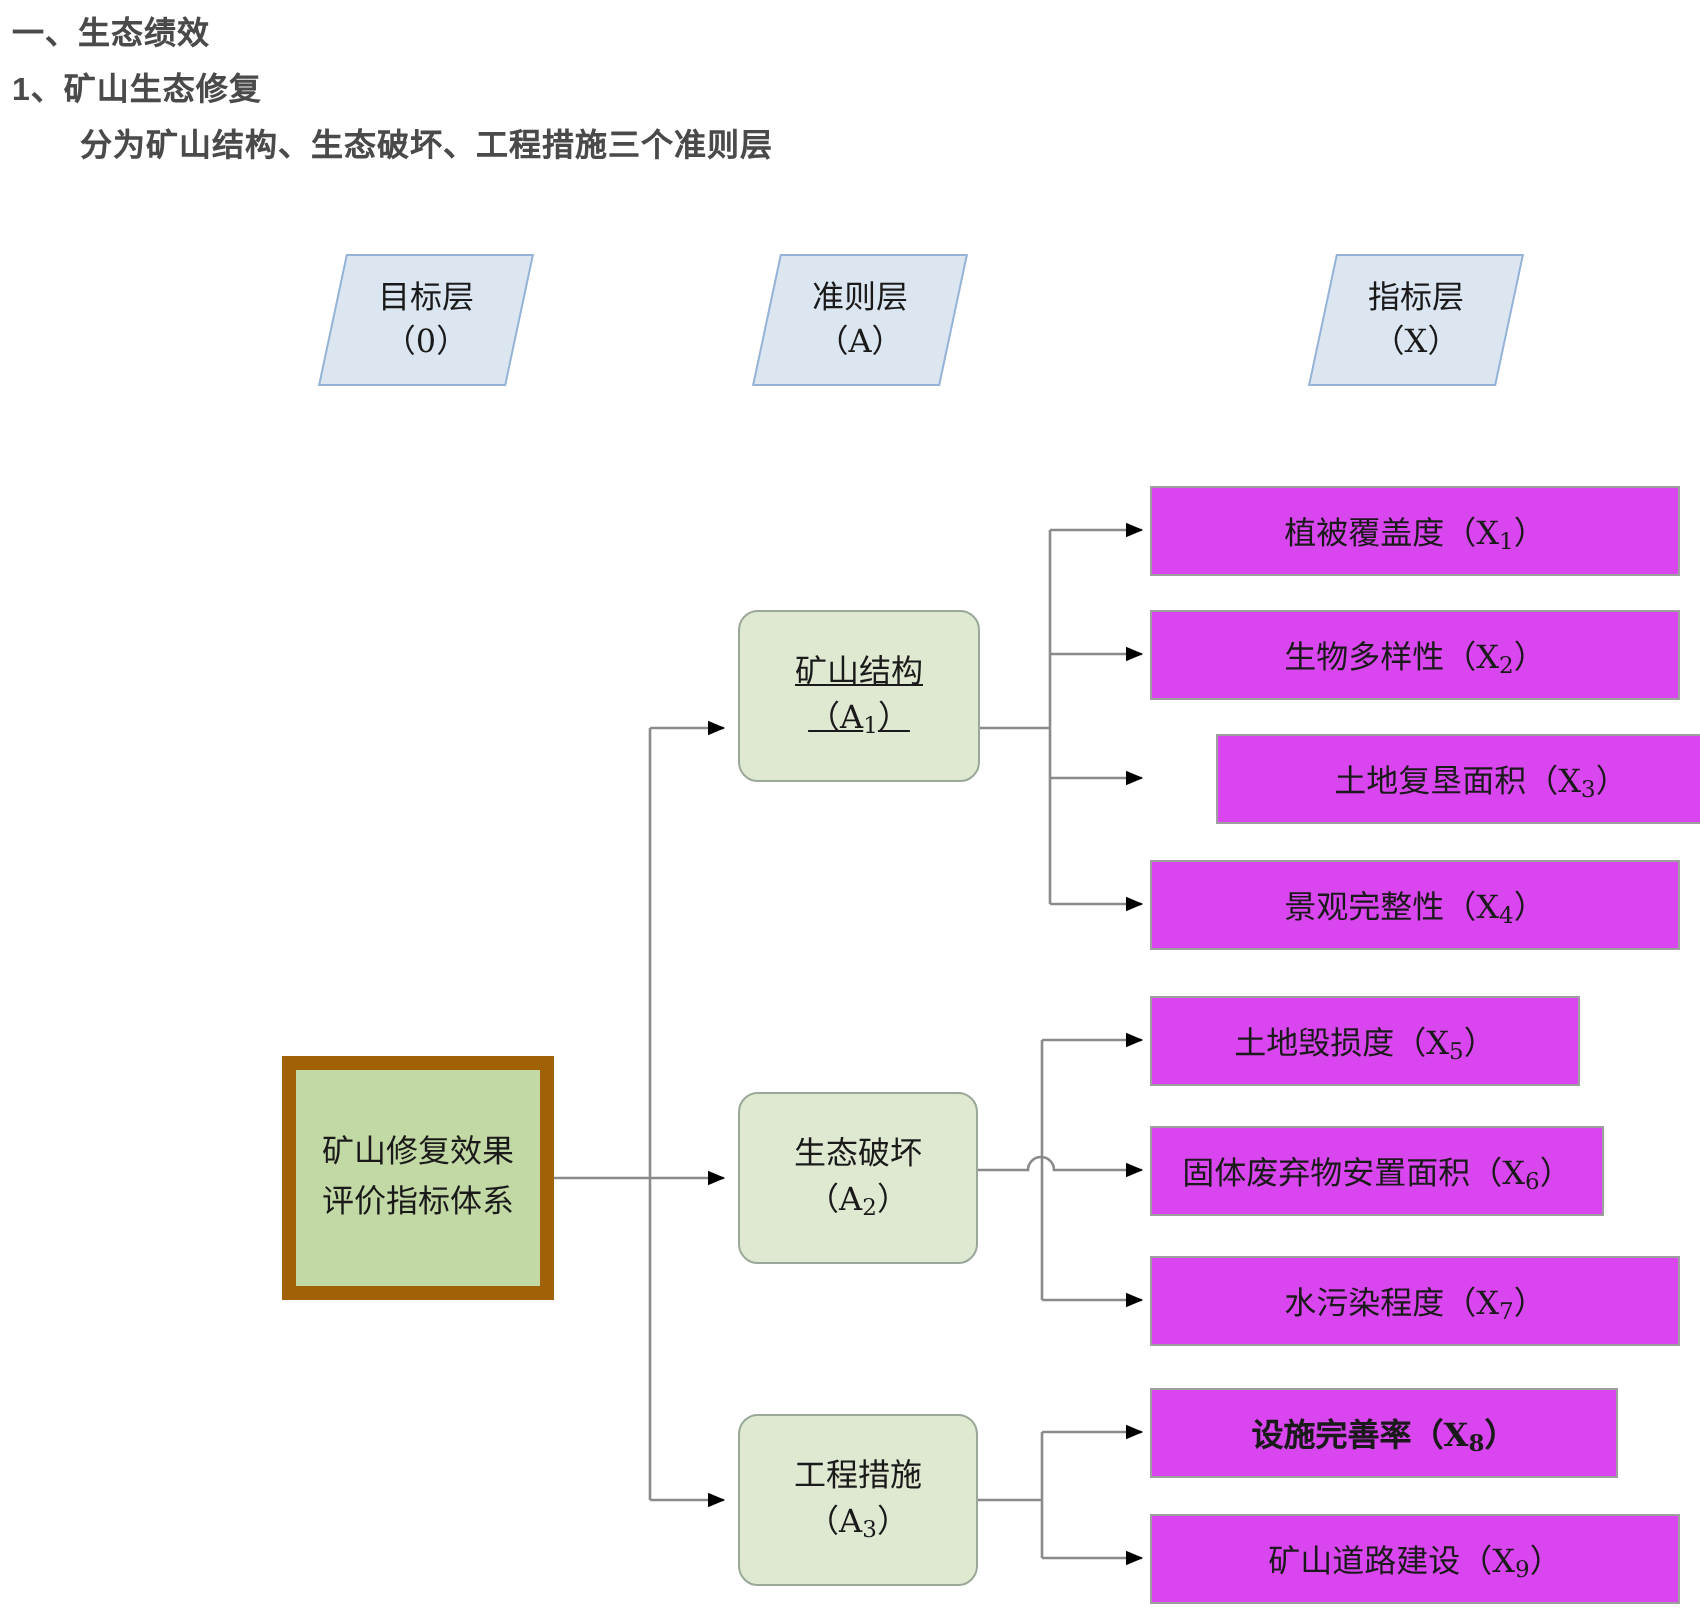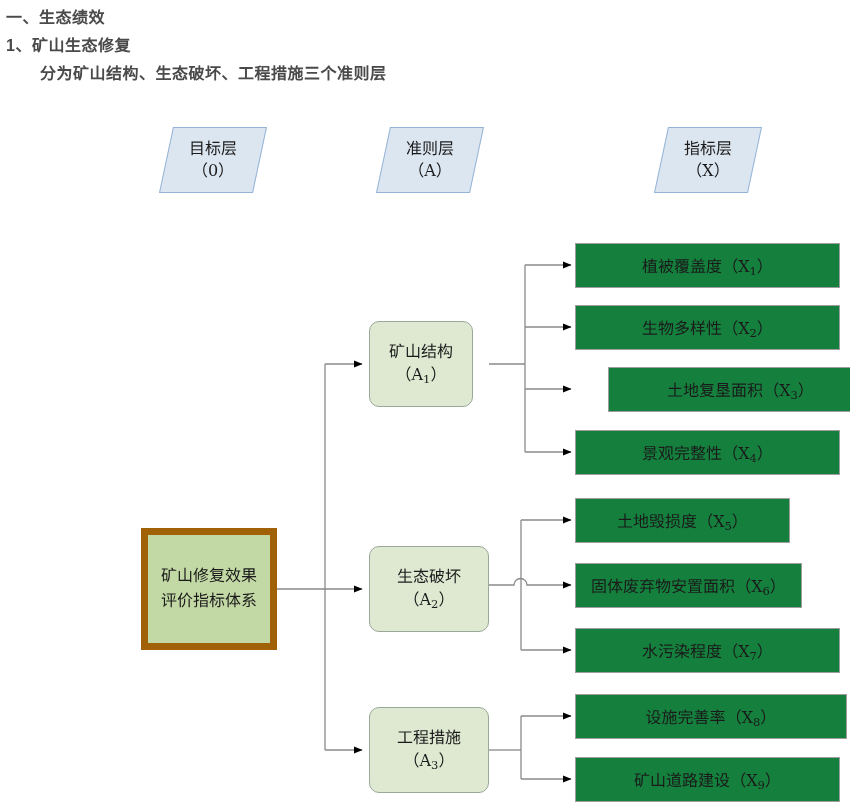--- a/index.html
+++ b/index.html
@@ -107,21 +107,21 @@
     font-family: "DejaVu Serif", "Liberation Serif", serif;
     font-size: 16px;
     line-height: 1.45;
     color: #1a1a1a;
     white-space: nowrap;
   }
 
   
   .ind-node {
     position: absolute;
-    background: #15803d;
+    background: #d946ef;
     border: 1px solid #9e9e9e;
     box-sizing: border-box;
     display: flex;
     align-items: center;
     justify-content: center;
     font-family: "DejaVu Serif", "Liberation Serif", serif;
     font-size: 16px;
     color: #1a1a1a;
     white-space: nowrap;
   }
@@ -197,21 +197,21 @@
     <div class="lh-inner">
       <span>指标层</span>
       <span>（X）</span>
     </div>
   </div>
 
   <div class="goal-node" style="left:141px; top:528px; width:136px; height:122px;">
     <span>矿山修复效果评价指标体系</span>
   </div>
 
-  <div class="crit-node" style="left:369px; top:321px; width:104px; height:86px;">
+  <div class="crit-node" style="left:369px; top:305px; width:121px; height:86px;text-decoration:underline;">
     <span>矿山结构</span>
     <span><span>（A</span><sub>1</sub><span>）</span></span>
   </div>
 
   <div class="crit-node" style="left:369px; top:546px; width:120px; height:86px;">
     <span>生态破坏</span>
     <span><span>（A</span><sub>2</sub><span>）</span></span>
   </div>
 
   <div class="crit-node" style="left:369px; top:707px; width:120px; height:86px;">
@@ -240,21 +240,21 @@
   </div>
 
   <div class="ind-node" style="left:575px; top:563px; width:227px; height:45px;">
     <span><span>固体废弃物安置面积</span><span>（X</span><sub>6</sub><span>）</span></span>
   </div>
 
   <div class="ind-node" style="left:575px; top:628px; width:265px; height:45px;">
     <span><span>水污染程度</span><span>（X</span><sub>7</sub><span>）</span></span>
   </div>
 
-  <div class="ind-node" style="left:575px; top:694px; width:272px; height:45px;">
+  <div class="ind-node" style="left:575px; top:694px; width:234px; height:45px;font-weight:bold;">
     <span><span>设施完善率</span><span>（X</span><sub>8</sub><span>）</span></span>
   </div>
 
   <div class="ind-node" style="left:575px; top:757px; width:265px; height:45px;">
     <span><span>矿山道路建设</span><span>（X</span><sub>9</sub><span>）</span></span>
   </div>
 
 </div>
 
 </body></html>

